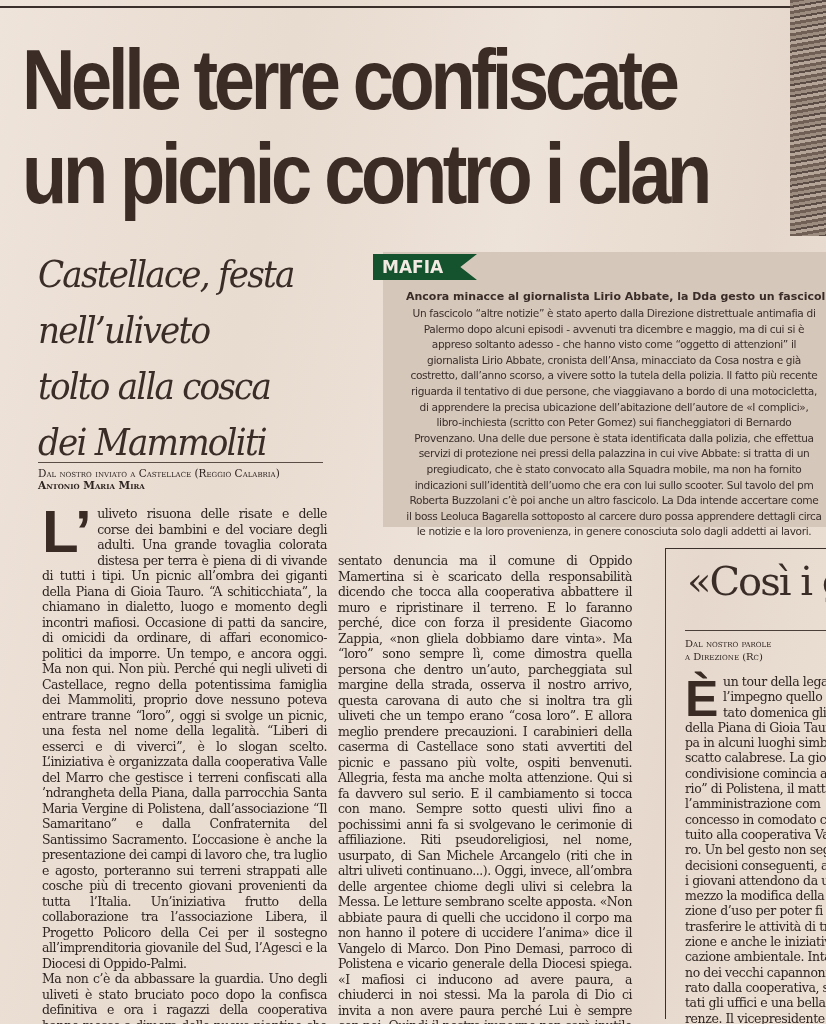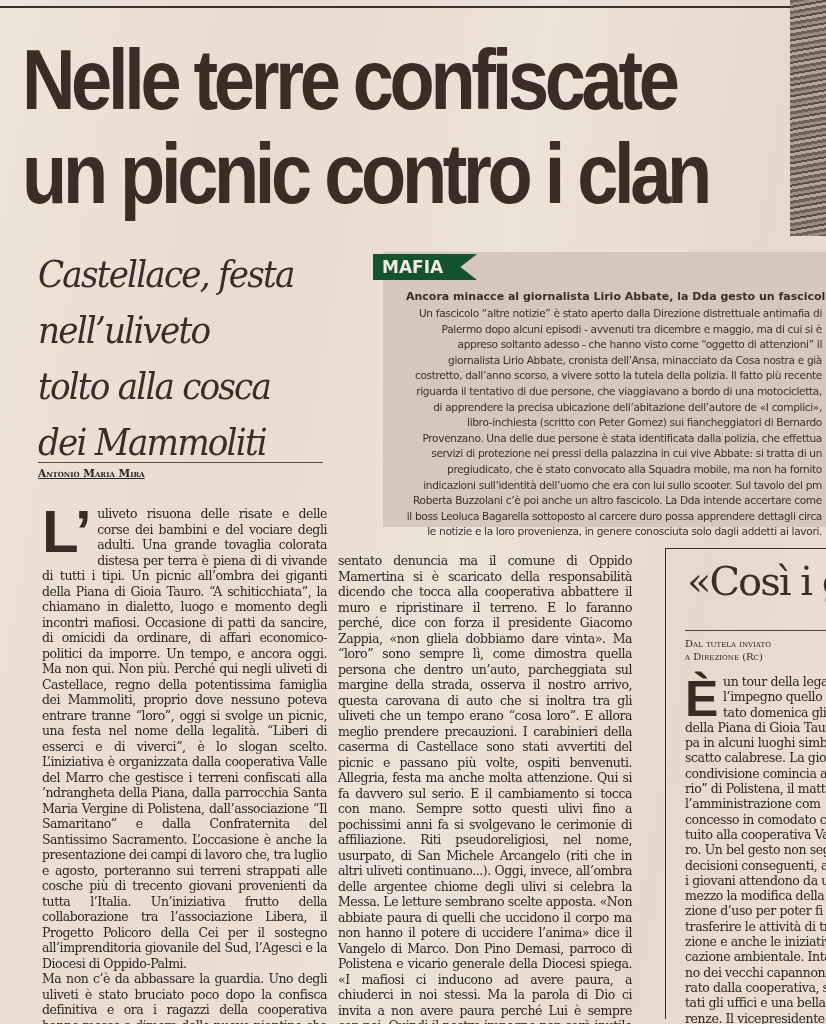--- a/index.html
+++ b/index.html
@@ -23,41 +23,41 @@
     white-space:nowrap;
   }
   .subhead {
     position:absolute; left:38px; top:246px; width:320px;
     font-family:"DejaVu Serif", serif; font-style:italic;
     font-size:38px; line-height:56px; letter-spacing:-2px; color:#3a2d28;
     transform:scaleX(0.9); transform-origin:left top;
   }
   .byline { position:absolute; left:38px; top:462px; width:285px; border-top:1px solid #5a4d46; padding-top:4px; }
   .byline .dateline { font-size:10.5px; font-variant:small-caps; letter-spacing:0; white-space:nowrap; }
-  .byline .author { font-size:10.5px; font-weight:bold; font-variant:small-caps;text-decoration:underline; }
+  .byline .author { font-size:10.5px; font-weight:bold; font-variant:small-caps; }
 
   .box {
     position:absolute; left:383px; top:252px; width:443px; height:275px;
     background:#d6c7bb;
   }
   .tag {
     position:absolute; left:373px; top:254px; width:104px; height:26px;
     background:#14532d; color:#f2e9e2;
     font-family:"DejaVu Sans", sans-serif; font-weight:bold; font-size:17px;
     line-height:26px; padding-left:9px; box-sizing:border-box;
     clip-path: polygon(0 0,100% 0,84% 50%,100% 100%,0 100%);
   }
   .box-title {
     position:absolute; left:406px; top:290px; width:420px;
     font-family:"DejaVu Sans", sans-serif; font-weight:bold; font-size:11px; color:#3a2d28; white-space:nowrap;
   }
   .box-body {
     position:absolute; left:406px; top:306px; width:416px;
     font-family:"DejaVu Sans", sans-serif; font-size:10.6px; line-height:15.6px; color:#3a2f2a;
-    text-align:right; letter-spacing:-0.35px;
+    text-align:center; letter-spacing:-0.35px;
   }
 
   .col {
     position:absolute; font-family:"DejaVu Serif", serif; font-size:12.5px; line-height:15.5px;
     color:#2f2521; text-align:justify; letter-spacing:-0.45px;
   }
   .col1 { left:42px; top:506px; width:285px; }
   .col2 { left:338px; top:553px; width:294px; }
   .dropcap {
     float:left; font-family:"Liberation Sans", sans-serif; font-weight:bold; font-size:60px; line-height:48px;
@@ -97,20 +97,21 @@
 </div>
 
 <div class="subhead">
   <div>Castellace, festa</div>
   <div>nell’uliveto</div>
   <div>tolto alla cosca</div>
   <div>dei Mammoliti</div>
 </div>
 
 <div class="byline">
+  <div class="dateline">Dal nostro inviato a Castellace (Reggio Calabria)</div>
   <div class="author">Antonio Maria Mira</div>
 </div>
 
 <div class="box"></div>
 <div class="tag">MAFIA</div>
 <div class="box-title">Ancora minacce al giornalista Lirio Abbate, la Dda gesto un fascicolo</div>
 <div class="box-body">Un fascicolo “altre notizie” è stato aperto dalla Direzione distrettuale antimafia di Palermo dopo alcuni episodi - avvenuti tra dicembre e maggio, ma di cui si è appreso soltanto adesso - che hanno visto come “oggetto di attenzioni” il giornalista Lirio Abbate, cronista dell’Ansa, minacciato da Cosa nostra e già costretto, dall’anno scorso, a vivere sotto la tutela della polizia. Il fatto più recente riguarda il tentativo di due persone, che viaggiavano a bordo di una motocicletta, di apprendere la precisa ubicazione dell’abitazione dell’autore de «I complici», libro-inchiesta (scritto con Peter Gomez) sui fiancheggiatori di Bernardo Provenzano. Una delle due persone è stata identificata dalla polizia, che effettua servizi di protezione nei pressi della palazzina in cui vive Abbate: si tratta di un pregiudicato, che è stato convocato alla Squadra mobile, ma non ha fornito indicazioni sull’identità dell’uomo che era con lui sullo scooter. Sul tavolo del pm Roberta Buzzolani c’è poi anche un altro fascicolo. La Dda intende accertare come il boss Leoluca Bagarella sottoposto al carcere duro possa apprendere dettagli circa le notizie e la loro provenienza, in genere conosciuta solo dagli addetti ai lavori.</div>
 
 <div class="col col1">
   <span class="dropcap">L’</span>
@@ -120,21 +121,21 @@
 
 <div class="col col2">
   <span>sentato denuncia ma il comune di Oppido Mamertina si è scaricato della responsabilità dicendo che tocca alla cooperativa abbattere il muro e ripristinare il terreno. E lo faranno perché, dice con forza il presidente Giacomo Zappia, «non gliela dobbiamo dare vinta». Ma “loro” sono sempre lì, come dimostra quella persona che dentro un’auto, parcheggiata sul margine della strada, osserva il nostro arrivo, questa carovana di auto che si inoltra tra gli uliveti che un tempo erano “cosa loro”. E allora meglio prendere precauzioni. I carabinieri della caserma di Castellace sono stati avvertiti del picnic e passano più volte, ospiti benvenuti. Allegria, festa ma anche molta attenzione. Qui si fa davvero sul serio. E il cambiamento si tocca con mano. Sempre sotto questi ulivi fino a pochissimi anni fa si svolgevano le cerimonie di affiliazione. Riti pseudoreligiosi, nel nome, usurpato, di San Michele Arcangelo (riti che in altri uliveti continuano...). Oggi, invece, all’ombra delle argentee chiome degli ulivi si celebra la Messa. Le letture sembrano scelte apposta. «Non abbiate paura di quelli che uccidono il corpo ma non hanno il potere di uccidere l’anima» dice il Vangelo di Marco. Don Pino Demasi, parroco di Polistena e vicario generale della Diocesi spiega. «I mafiosi ci inducono ad avere paura, a chiuderci in noi stessi. Ma la parola di Dio ci invita a non avere paura perché Lui è sempre con noi. Quindi il nostro impegno non sarà inutile e come Cristo ha vinto la morte noi vinceremo il male». I fedeli ascoltano attenti. Le parole non cadono nel vuoto. «Dobbiamo lasciare il mondo migliore di come lo abbiamo trovato», dice Enzo capo del gruppo scout, citando un motto del movimento. Qui, sotto gli ulivi di Castellace il mondo calabrese sta davvero migliorando.</span>
 </div>
 
 <div class="clip-right">
   <div class="side-box"></div>
   <div class="side-title">«Così i g</div>
   <div class="side-rule"></div>
   <div class="side-dateline">
-    <div>Dal tutela inviato</div>
+    <div>Dal nostro parole</div>
     <div>a Direzione (Rc)</div>
   </div>
   <div class="side-drop">È</div>
   <div class="side-text">
     <span class="line first">un tour della legal</span>
     <span class="line first">l’impegno quello ch</span>
     <span class="line first">tato domenica gli</span>
     <span class="line">della Piana di Gioia Tauro</span>
     <span class="line">pa in alcuni luoghi simbo</span>
     <span class="line">scatto calabrese. La gio</span>

